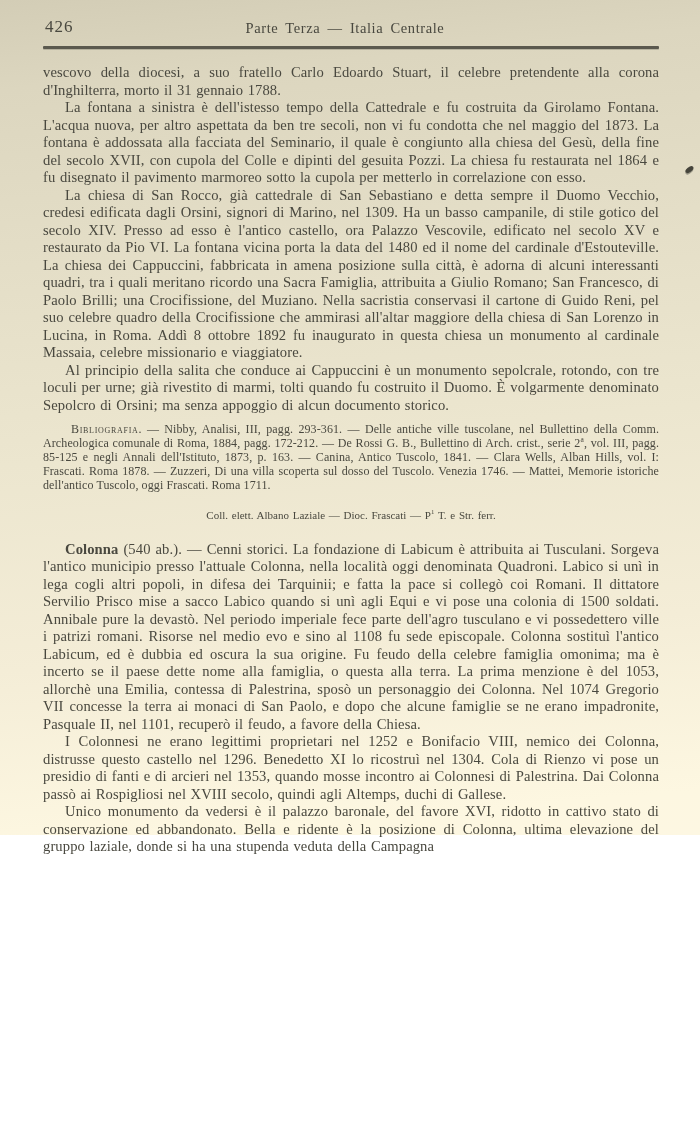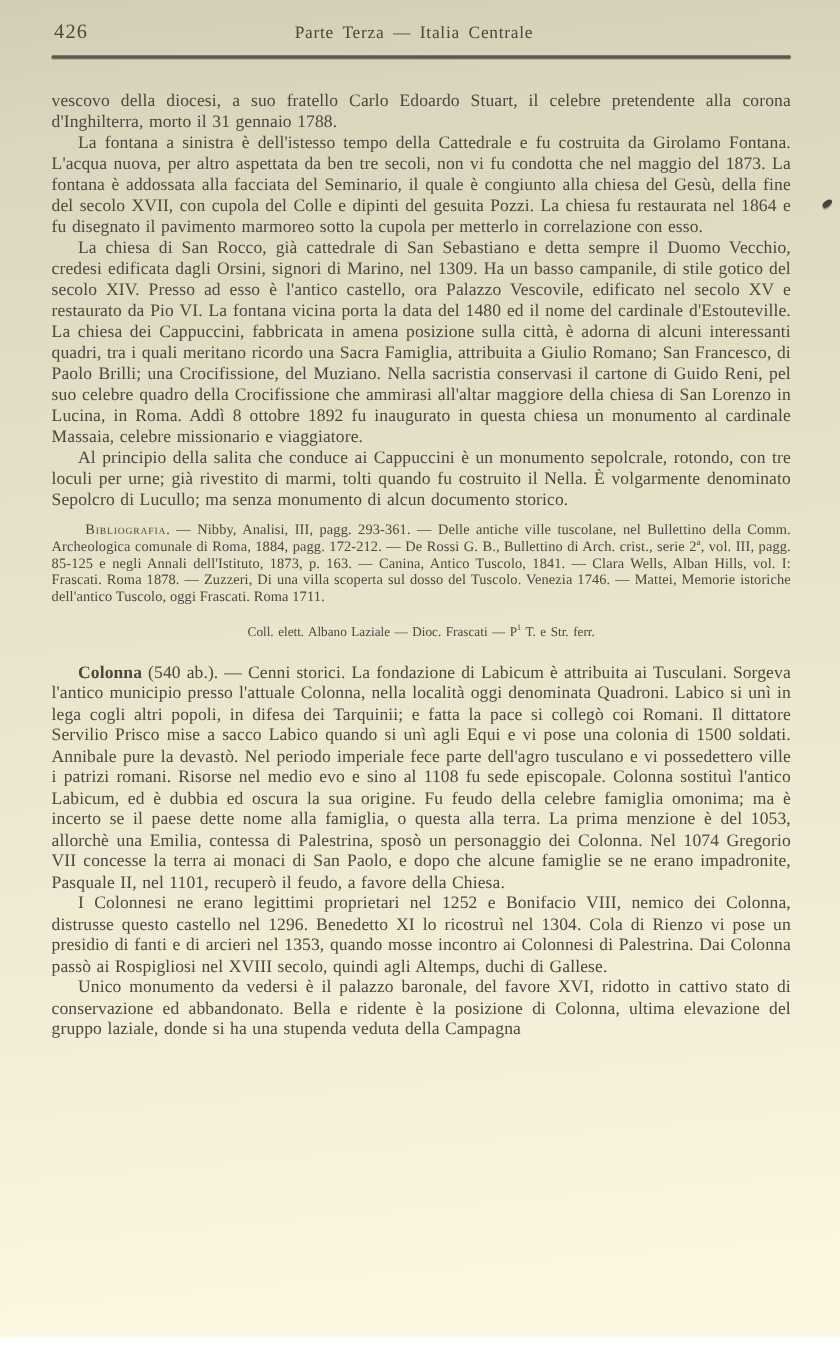--- a/index.html
+++ b/index.html
@@ -1,21 +1,21 @@
 <!DOCTYPE html>
 <html><head>
 <meta charset="utf-8">
 <style>
   html,body{margin:0;padding:0;}
   body{
     width:700px;height:1129px;overflow:hidden;
     font-family:"Liberation Serif","DejaVu Serif",serif;
   }
   .page{
-    position:relative;width:700px;height:1114px;
+    position:relative;width:700px;height:835px;
     background:linear-gradient(175deg,
       #d3cdb6 0%, #dcd6bf 10%, #e4dec7 30%,
       #ece6cf 52%, #f4edd7 75%, #fdf7e1 95%, #fdf7e2 100%);
   }
   .content{
     position:absolute;left:43px;top:17px;width:616px;
     color:#49483f;
   }
   .hdr{position:relative;height:22px;}
   .hdr .pageno{
@@ -24,21 +24,21 @@
   }
   .hdr .running{
     position:absolute;left:0;right:12px;top:3px;text-align:center;
     font-size:14.5px;letter-spacing:0.6px;word-spacing:3px;
   }
   .rule{
     height:3px;background:#5b594e;margin-top:7px;
     box-shadow:0 1px 0 rgba(91,89,78,.28);
     border-radius:1px;
   }
-  .body{margin-top:27px;}
+  .body{margin-top:15px;}
   .body p{margin:0;}
   .para{
     font-size:14.6px;line-height:17.5px;text-align:justify;
     letter-spacing:0.1px;word-spacing:0.8px;
   }
   .ind{text-indent:22px;}
   .biblio{
     font-size:12px;line-height:13.9px;text-align:justify;
     text-indent:28px;margin-top:9px !important;
     letter-spacing:0.1px;
@@ -65,21 +65,21 @@
   <div class="content">
     <div class="hdr">
       <span class="pageno">426</span>
       <span class="running">Parte Terza — Italia Centrale</span>
     </div>
     <div class="rule"></div>
     <div class="body">
         <p class="para"><span class="seg">vescovo della diocesi, a suo fratello Carlo Edoardo Stuart, il celebre pretendente alla corona d'Inghilterra, morto il 31 gennaio 1788.</span></p>
         <p class="para ind"><span class="seg">La fontana a sinistra è dell'istesso tempo della Cattedrale e fu costruita da Girolamo Fontana. L'acqua nuova, per altro aspettata da ben tre secoli, non vi fu condotta che nel maggio del 1873. La fontana è addossata alla facciata del Seminario, il quale è congiunto alla chiesa del Gesù, della fine del secolo XVII, con cupola del Colle e dipinti del gesuita Pozzi. La chiesa fu restaurata nel 1864 e fu disegnato il pavimento marmoreo sotto la cupola per metterlo in correlazione con esso.</span></p>
         <p class="para ind"><span class="seg">La chiesa di San Rocco, già cattedrale di San Sebastiano e detta sempre il </span><span class="seg it">Duomo Vecchio</span><span class="seg">, credesi edificata dagli Orsini, signori di Marino, nel 1309. Ha un basso campanile, di stile gotico del secolo XIV. Presso ad esso è l'antico castello, ora Palazzo Vescovile, edificato nel secolo XV e restaurato da Pio VI. La fontana vicina porta la data del 1480 ed il nome del cardinale d'Estouteville. La chiesa dei Cappuccini, fabbricata in amena posizione sulla città, è adorna di alcuni interessanti quadri, tra i quali meritano ricordo una </span><span class="seg it">Sacra Famiglia</span><span class="seg">, attribuita a Giulio Romano; </span><span class="seg it">San Francesco</span><span class="seg">, di Paolo Brilli; una </span><span class="seg it">Crocifissione</span><span class="seg">, del Muziano. Nella sacristia conservasi il cartone di Guido Reni, pel suo celebre quadro della </span><span class="seg it">Crocifissione</span><span class="seg"> che ammirasi all'altar maggiore della chiesa di San Lorenzo in Lucina, in Roma. Addì 8 ottobre 1892 fu inaugurato in questa chiesa un monumento al cardinale Massaia, celebre missionario e viaggiatore.</span></p>
-        <p class="para ind"><span class="seg">Al principio della salita che conduce ai Cappuccini è un monumento sepolcrale, rotondo, con tre loculi per urne; già rivestito di marmi, tolti quando fu costruito il Nella. È volgarmente denominato </span><span class="seg it">Sepolcro di Lucullo;</span><span class="seg"> ma senza monumento di alcun documento storico.</span></p>
+        <p class="para ind"><span class="seg">Al principio della salita che conduce ai Cappuccini è un monumento sepolcrale, rotondo, con tre loculi per urne; già rivestito di marmi, tolti quando fu costruito il Duomo. È volgarmente denominato </span><span class="seg it">Sepolcro di Orsini;</span><span class="seg"> ma senza appoggio di alcun documento storico.</span></p>
         <p class="biblio ind"><span class="seg sc">Bibliografia</span><span class="seg">. — Nibby, </span><span class="seg it">Analisi</span><span class="seg">, III, pagg. 293-361. — </span><span class="seg it">Delle antiche ville tuscolane</span><span class="seg">, nel </span><span class="seg it">Bullettino della Comm. Archeologica comunale di Roma</span><span class="seg">, 1884, pagg. 172-212. — De Rossi G. B., </span><span class="seg it">Bullettino di Arch. crist.</span><span class="seg">, serie 2</span><sup class="seg">a</sup><span class="seg">, vol. III, pagg. 85-125 e negli </span><span class="seg it">Annali dell'Istituto</span><span class="seg">, 1873, p. 163. — Canina, </span><span class="seg it">Antico Tuscolo</span><span class="seg">, 1841. — Clara Wells, </span><span class="seg it">Alban Hills</span><span class="seg">, vol. I: </span><span class="seg it">Frascati</span><span class="seg">. Roma 1878. — Zuzzeri, </span><span class="seg it">Di una villa scoperta sul dosso del Tuscolo</span><span class="seg">. Venezia 1746. — Mattei, </span><span class="seg it">Memorie istoriche dell'antico Tuscolo, oggi Frascati</span><span class="seg">. Roma 1711.</span></p>
         <p class="center"><span class="seg">Coll. elett. Albano Laziale — Dioc. Frascati — P</span><sup class="seg">1</sup><span class="seg"> T. e Str. ferr.</span></p>
         <p class="para ind"><span class="seg bd">Colonna</span><span class="seg"> (540 ab.). — </span><span class="seg it">Cenni storici</span><span class="seg">. La fondazione di </span><span class="seg it">Labicum</span><span class="seg"> è attribuita ai Tusculani. Sorgeva l'antico municipio presso l'attuale Colonna, nella località oggi denominata </span><span class="seg it">Quadroni</span><span class="seg">. Labico si unì in lega cogli altri popoli, in difesa dei Tarquinii; e fatta la pace si collegò coi Romani. Il dittatore Servilio Prisco mise a sacco Labico quando si unì agli Equi e vi pose una colonia di 1500 soldati. Annibale pure la devastò. Nel periodo imperiale fece parte dell'agro tusculano e vi possedettero ville i patrizi romani. Risorse nel medio evo e sino al 1108 fu sede episcopale. </span><span class="seg it">Colonna</span><span class="seg"> sostituì l'antico </span><span class="seg it">Labicum</span><span class="seg">, ed è dubbia ed oscura la sua origine. Fu feudo della celebre famiglia omonima; ma è incerto se il paese dette nome alla famiglia, o questa alla terra. La prima menzione è del 1053, allorchè una Emilia, contessa di Palestrina, sposò un personaggio dei Colonna. Nel 1074 Gregorio VII concesse la terra ai monaci di San Paolo, e dopo che alcune famiglie se ne erano impadronite, Pasquale II, nel 1101, recuperò il feudo, a favore della Chiesa.</span></p>
         <p class="para ind"><span class="seg">I Colonnesi ne erano legittimi proprietari nel 1252 e Bonifacio VIII, nemico dei Colonna, distrusse questo castello nel 1296. Benedetto XI lo ricostruì nel 1304. Cola di Rienzo vi pose un presidio di fanti e di arcieri nel 1353, quando mosse incontro ai Colonnesi di Palestrina. Dai Colonna passò ai Rospigliosi nel XVIII secolo, quindi agli Altemps, duchi di Gallese.</span></p>
         <p class="para ind"><span class="seg">Unico monumento da vedersi è il palazzo baronale, del favore XVI, ridotto in cattivo stato di conservazione ed abbandonato. Bella e ridente è la posizione di Colonna, ultima elevazione del gruppo laziale, donde si ha una stupenda veduta della Campagna</span></p>
       </div>
   </div>
   <div class="ink-speck"></div>
 </div>
 

